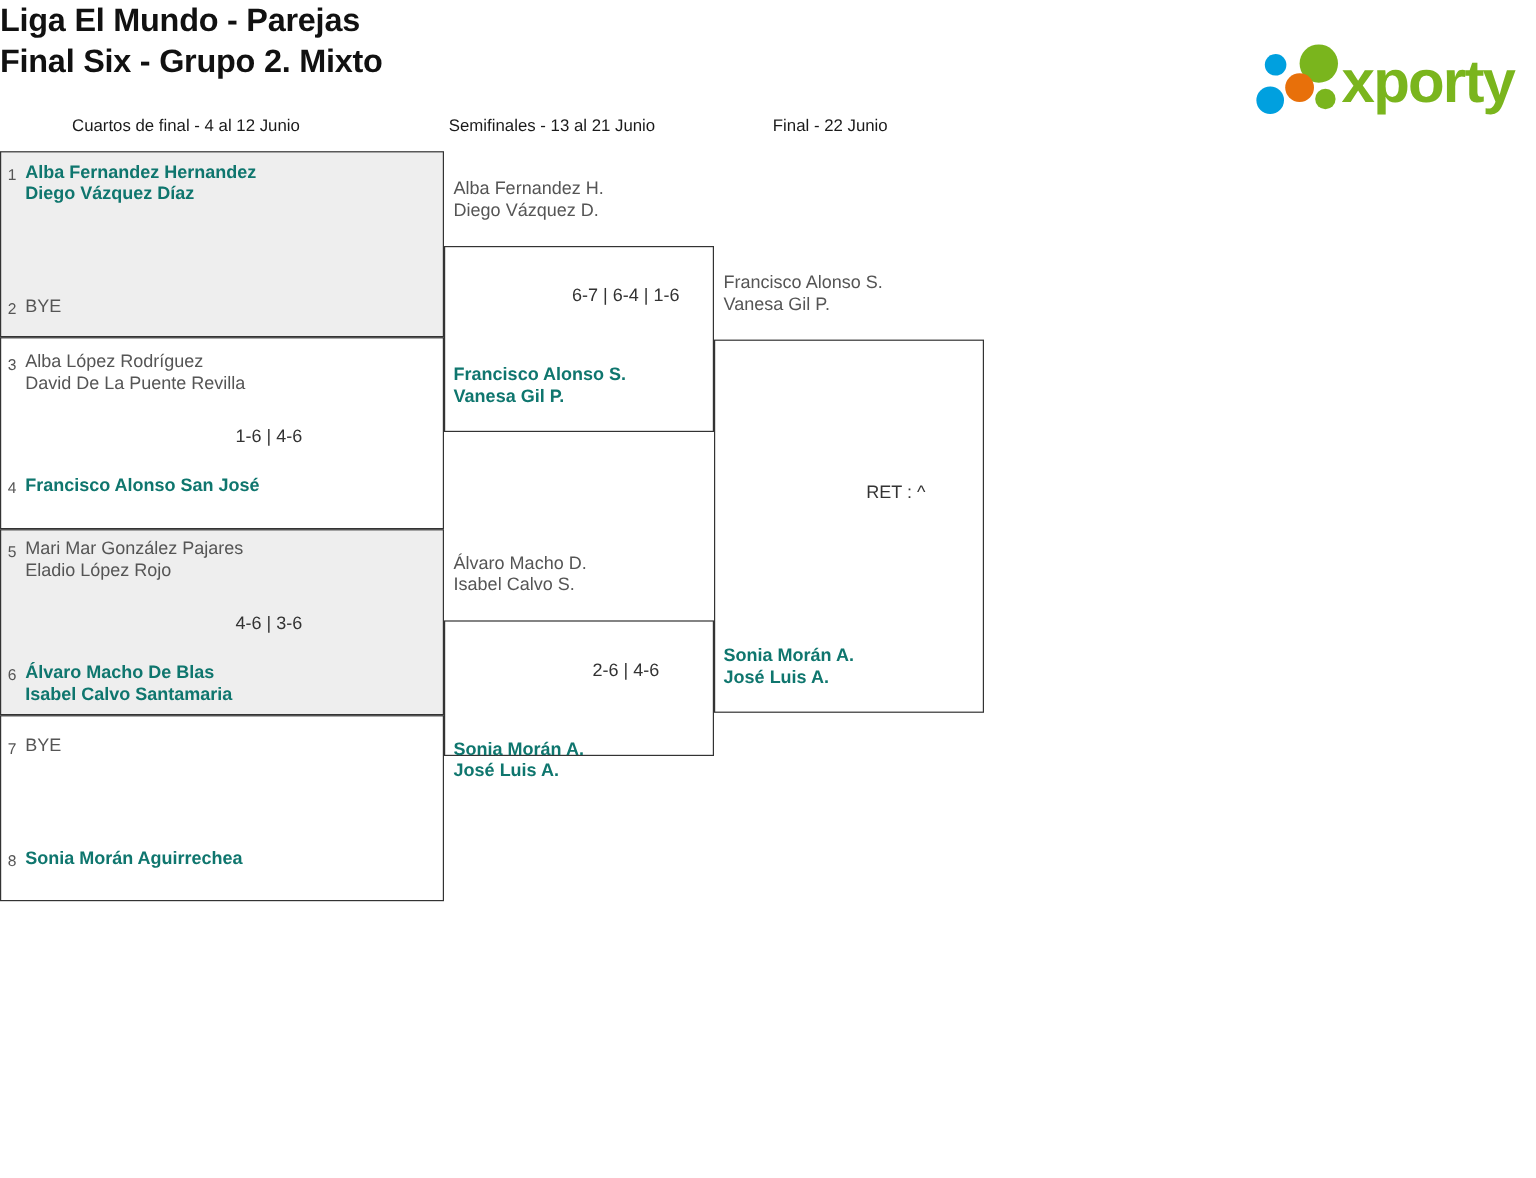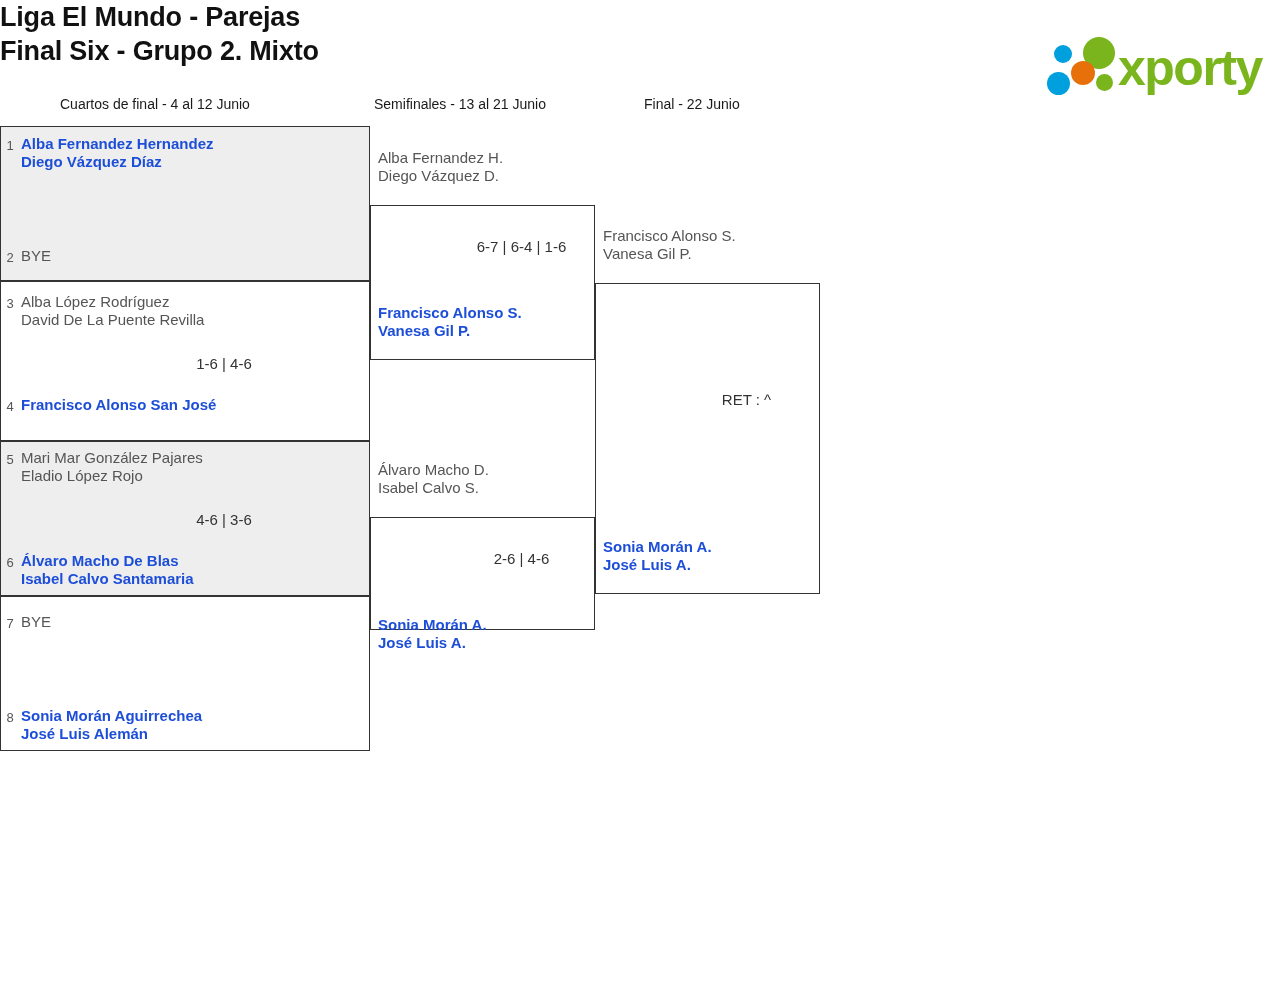--- a/index.html
+++ b/index.html
@@ -135,21 +135,21 @@
     padding-top: 3px;
   }
   .names {
     flex: 1 1 auto;
     font-size: 15px;
     line-height: 18px;
     color: #555555;
     padding-left: 2px;
   }
   .names.winner {
-    color: #1d4ed8;
+    color: #0f766e;
     font-weight: bold;
   }
   .names .nm { display: block; white-space: nowrap; }
   .names.bye {
     color: #555555;
     font-weight: normal;
     font-size: 15px;
     padding-top: 0px;
   }
 
@@ -249,21 +249,20 @@
       <span class="seed">7</span>
       <span class="names bye">
         <span class="nm">BYE</span>
       </span>
     </div>
     <div class="score" style="top:79px;"></div>
     <div class="slot" style="top:110px;">
       <span class="seed">8</span>
       <span class="names winner">
         <span class="nm">Sonia Morán Aguirrechea</span>
-        <span class="nm">José Luis Alemán</span>
       </span>
     </div>
   </div>
 
   <div class="match r2" style="top:205px; height:155px;">
     <div class="slot top" style="top:-57px;">
       <span class="names">
         <span class="nm">Alba Fernandez H.</span>
         <span class="nm">Diego Vázquez D.</span>
       </span>
@@ -293,21 +292,21 @@
     </div>
   </div>
 
   <div class="match r3" style="top:283px; height:311px;">
     <div class="slot top" style="top:-57px;">
       <span class="names">
         <span class="nm">Francisco Alonso S.</span>
         <span class="nm">Vanesa Gil P.</span>
       </span>
     </div>
-    <div class="score" style="top:107px;">RET : ^</div>
+    <div class="score" style="top:118px;">RET : ^</div>
     <div class="slot" style="top:254px;">
       <span class="names winner">
         <span class="nm">Sonia Morán A.</span>
         <span class="nm">José Luis A.</span>
       </span>
     </div>
   </div>
 
 </div>
 

